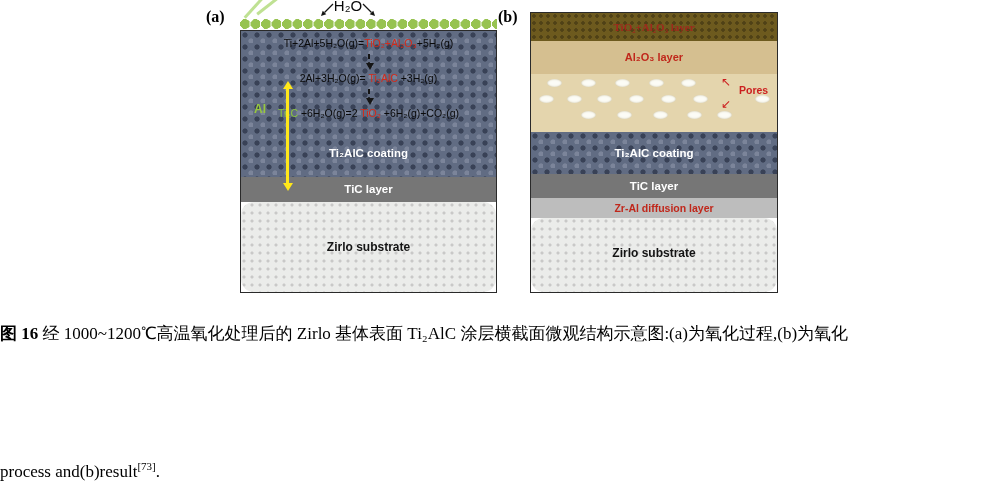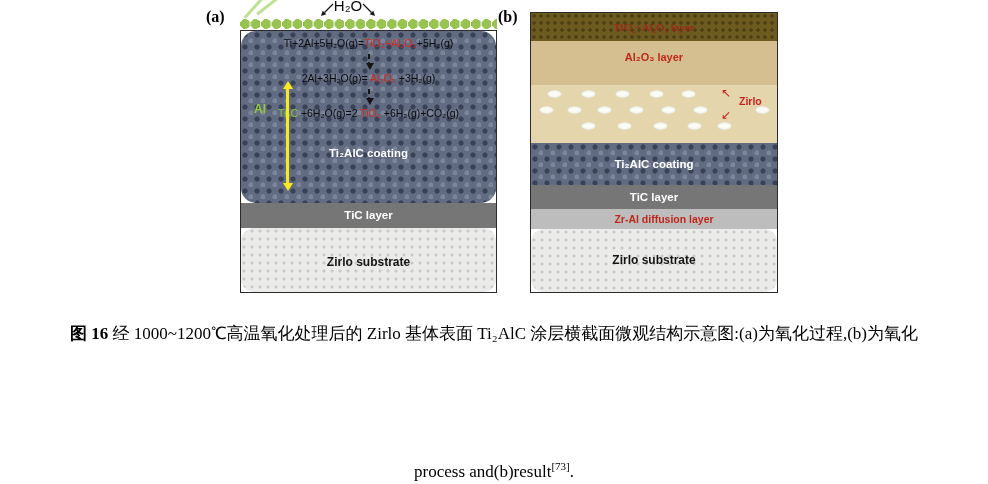--- a/index.html
+++ b/index.html
@@ -17,21 +17,21 @@
          background-size:10.5px 14px;background-repeat:repeat-x;}
   .boxa{position:absolute;left:240px;top:30px;width:257px;height:263px;border:1px solid #2a2a2a;
         box-sizing:border-box;display:flex;flex-direction:column;}
   .tex-coating{background-color:#616c83;
         background-image:radial-gradient(circle at 4px 4px,rgba(23,30,50,.55) 2.2px,rgba(23,30,50,0) 3px),
                          radial-gradient(circle at 10px 10px,rgba(228,234,246,.20) 2.2px,rgba(228,234,246,0) 3px);
         background-size:12px 12px;}
   .tex-zirlo{background-color:#ebecea;
         background-image:radial-gradient(circle at 3px 3px,rgba(110,110,110,.28) 1.2px,rgba(0,0,0,0) 1.9px);
         background-size:8px 8px;border-radius:13px;}
-  .coatA{height:172px;position:relative;border-radius:15px;}
+  .coatA{height:146px;position:relative;}
   .eq{position:absolute;left:0;width:100%;text-align:center;font-size:10.5px;color:#0a0a0a;white-space:nowrap;}
   .red{color:#d42a1a;}
   .green{color:#8cc63f;}
   .dashArrow{position:absolute;width:0;border-left:2px dashed #151515;}
   .dashArrow::after{content:"";position:absolute;left:-4.5px;bottom:-7px;width:0;height:0;
         border:4.5px solid transparent;border-top:7px solid #151515;}
   .lyr-label{position:absolute;left:0;width:100%;text-align:center;font-size:11.5px;font-weight:600;}
   .white{color:#fff;}
   .dark{color:#141414;}
   .ticA{height:25px;background:#767676;text-align:center;}
@@ -46,38 +46,38 @@
   .al-label{position:absolute;left:254px;top:102px;color:#97c83e;font-weight:bold;font-size:12px;z-index:4;}
   
   .boxb{position:absolute;left:530px;top:12px;width:248px;height:281px;border:1px solid #2a2a2a;
         box-sizing:border-box;display:flex;flex-direction:column;}
   .lb{position:relative;text-align:center;}
   .redlbl{color:#c0271b;font-size:11px;font-weight:600;}
   .l1{height:28px;background-color:#6d5a1e;
       background-image:radial-gradient(circle at 3px 3px,rgba(0,0,0,.28) 1.5px,rgba(0,0,0,0) 2.1px);
       background-size:7px 7px;}
   .l1 .redlbl{line-height:28px;color:#9e281c;font-family:Liberation Serif, serif;}
-  .l2{height:44px;background:#d5bf90;}
+  .l2{height:33px;background:#d5bf90;}
   .l2 .redlbl{line-height:33px;}
   .l3{height:58px;background:#e4d5ad;}
   .l3label{position:absolute;left:0;width:100%;top:27px;text-align:center;}
   .pores-label{position:absolute;left:208px;top:10px;color:#cc1f1f;font-size:10.5px;font-weight:600;}
   .pores-arrow{position:absolute;color:#cc1f1f;font-size:12px;line-height:12px;}
   .pore{position:absolute;width:15px;height:8px;border-radius:50%;background:#fcfcf6;
         box-shadow:inset 0 0 2px rgba(140,120,60,.5);}
   .l4{height:42px;}
   .l4 span{line-height:42px;font-size:11.5px;font-weight:600;}
   .l5{height:24px;background:#767676;}
   .l5 span{line-height:24px;font-size:11.5px;font-weight:600;}
   .l6{height:20px;background:#bdbdbd;}
   .l6 .redlbl{line-height:20px;font-size:10.5px;margin-left:20px;}
   .l7{flex:1;}
   .l7 span{position:absolute;left:0;width:100%;top:38%;font-size:12px;font-weight:600;}
   
-  .cap{position:absolute;left:0;width:100%;text-align:center;
+  .cap{position:absolute;left:0;width:100%;
        font-family:"Liberation Serif",serif;font-size:17px;color:#000;}
   .cap b{font-weight:bold;}
   .cap sup{font-size:11px;}
 </style>
 </head>
 <body>
 
 <div class="stage">
 
   <div class="plabel" style="left:206px;top:8px">(a)</div>
@@ -97,21 +97,21 @@
 
   <div class="bumps"></div>
 
   <div class="boxa">
     <div class="coatA tex-coating">
       <div class="eq" style="top:6px">
         <span>Ti+2Al+5H₂O(g)=</span><span class="red">TiO₂+Al₂O₃</span><span>+5H₂(g)</span>
       </div>
       <div class="dashArrow" style="left:127px;top:23px;height:13px"></div>
       <div class="eq" style="top:41px">
-        <span>2Al+3H₂O(g)= </span><span class="red">Al₂O₃</span><span> +3H₂(g)</span>
+        <span>2Al+3H₂O(g)= </span><span class="red">Ti₂AlC</span><span> +3H₂(g)</span>
       </div>
       <div class="dashArrow" style="left:127px;top:58px;height:13px"></div>
       <div class="eq" style="top:76px">
         <span class="green">Ti₂C</span><span> +6H₂O(g)=2 </span><span class="red">TiO₂</span><span> +6H₂(g)+CO₂(g)</span>
       </div>
       <div class="lyr-label white" style="top:116px">Ti₂AlC coating</div>
     </div>
     <div class="ticA">
       <span class="white">TiC layer</span>
     </div>
@@ -145,21 +145,21 @@
       <span class="pore" style="left:130px;top:21px"></span>
       <span class="pore" style="left:162px;top:21px"></span>
       <span class="pore" style="left:224px;top:21px"></span>
       <span class="pore" style="left:50px;top:37px"></span>
       <span class="pore" style="left:86px;top:37px"></span>
       <span class="pore" style="left:122px;top:37px"></span>
       <span class="pore" style="left:156px;top:37px"></span>
       <span class="pore" style="left:186px;top:37px"></span>
       <span class="pores-arrow" style="left:190px;top:2px">↖</span>
       <span class="pores-arrow" style="left:190px;top:24px">↙</span>
-      <div class="pores-label">Zirlo</div>
+      <div class="pores-label">Pores</div>
     </div>
     <div class="lb l4 tex-coating">
       <span class="white">Ti₂AlC coating</span>
     </div>
     <div class="lb l5">
       <span class="white">TiC layer</span>
     </div>
     <div class="lb l6">
       <span class="redlbl">Zr-Al diffusion layer</span>
     </div>

